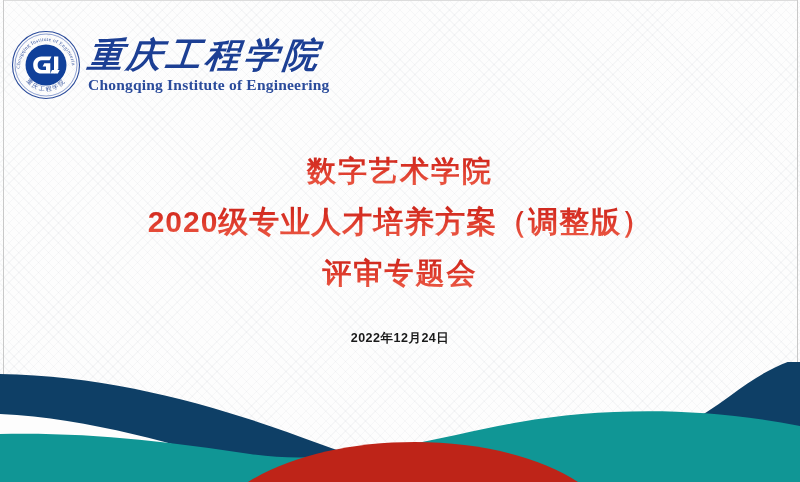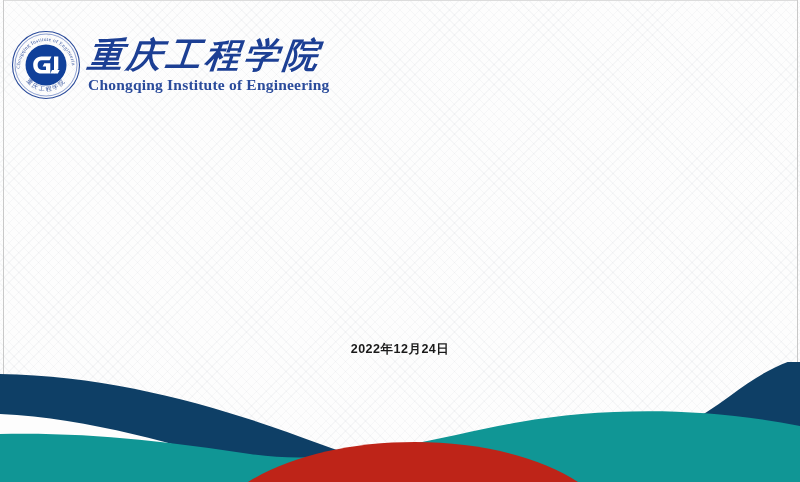--- a/index.html
+++ b/index.html
@@ -116,21 +116,21 @@
     line-height: 1.32;
     white-space: nowrap;
   }
   #title-line-1 { font-size: 29px; }
   #title-line-2 { font-size: 30px; margin-top: 12px; letter-spacing: 1px; }
   #title-line-3 { font-size: 29px; margin-top: 12px; letter-spacing: 2px; }
 
   #subtitle-date {
     position: absolute;
     left: 0; right: 0;
-    top: 341px;
+    top: 330px;
     text-align: center;
     font-family: "Liberation Sans", "DejaVu Sans", sans-serif;
     font-size: 12.5px;
     font-weight: 700;
     color: #1a1a1a;
     letter-spacing: 0.5px;
   }
 
   
   #waves {
@@ -183,20 +183,25 @@
         </g>
       </svg>
     </div>
 
     <div id="logo-words">
       <div id="logo-cn">重庆工程学院</div>
       <div id="logo-en">Chongqing Institute of Engineering</div>
     </div>
   </div>
 
+  <div id="title-block">
+    <div class="title-line" id="title-line-1">数字艺术学院</div>
+    <div class="title-line" id="title-line-2">2020级专业人才培养方案（调整版）</div>
+    <div class="title-line" id="title-line-3">评审专题会</div>
+  </div>
 
   <div id="subtitle-date">2022年12月24日</div>
 
   <div id="waves">
     <svg width="800" height="120" viewBox="0 0 800 120" preserveAspectRatio="none" xmlns="http://www.w3.org/2000/svg">
 
       <path d="M0,12 C120,14 230,48 320,82 C380,104 430,116 470,118
                C560,120 660,86 730,34 C758,13 778,2 800,-4
                L800,120 L0,120 Z" fill="#0E3F66"></path>
 

